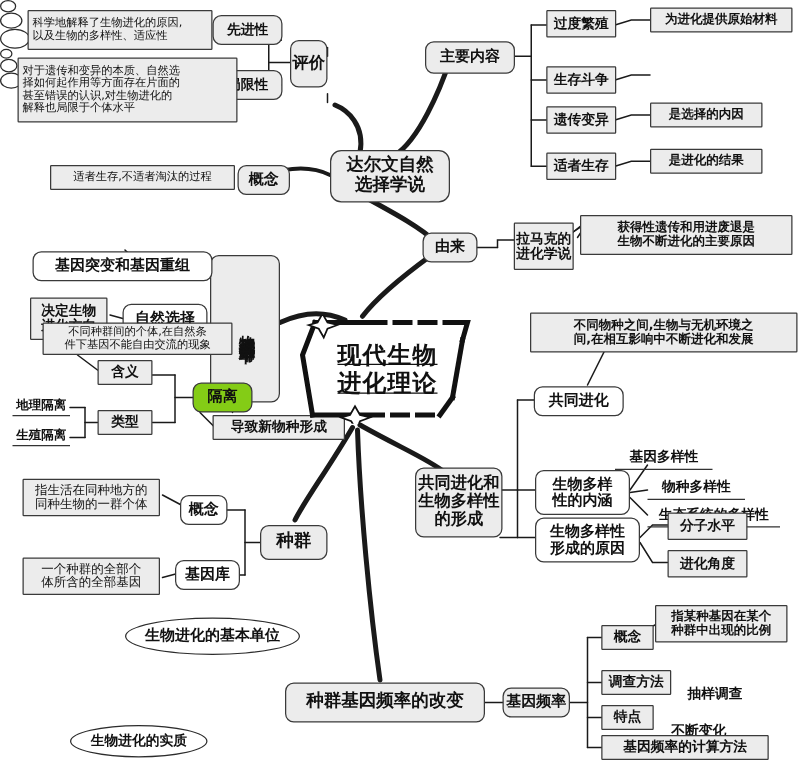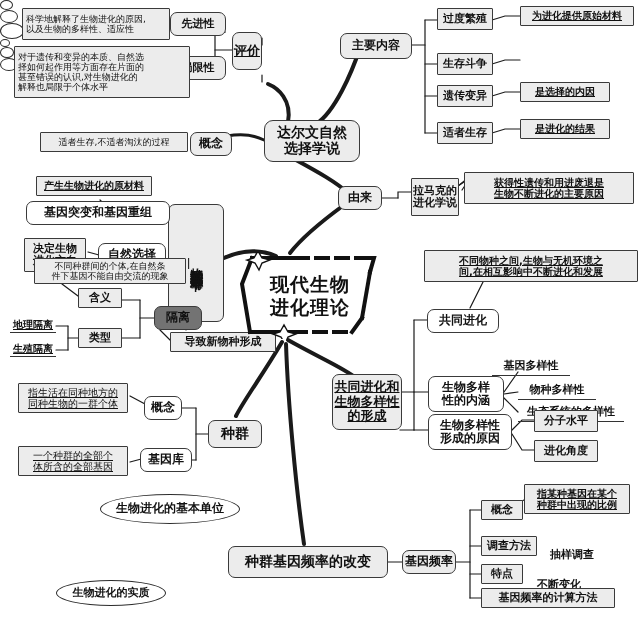--- a/index.html
+++ b/index.html
@@ -69,26 +69,27 @@
     position:absolute;
     left:234px;top:252px;width:152px;height:87px;
     z-index:4;
   }
   #central .ctext{
     position:absolute;left:0;top:0;width:152px;height:87px;
     display:flex;align-items:center;justify-content:center;
     font-size:19px;font-weight:bold;color:#111;
     line-height:1.18;text-align:center;white-space:pre-line;
     letter-spacing:1px;
+    text-decoration:underline;
   }
   .s9{font-size:9px;}
-  .s10{font-size:10px;text-decoration:underline;}
+  .s10{font-size:10px;}
   .s11{font-size:11px;}
   .s12{font-size:12px;}
-  .s13{font-size:13px;text-decoration:underline;}
+  .s13{font-size:13px;}
   .s14{font-size:14px;}
   .pad2{padding:1px 3px;}
 </style>
 </head>
 <body>
 
 <div id="canvas">
 
   <svg id="wires" viewBox="0 0 640 623" xmlns="http://www.w3.org/2000/svg">
     <g fill="none" stroke="#1a1a1a" stroke-width="1.2" stroke-linecap="round">
@@ -262,27 +263,26 @@
 
   <div class="node rnd s12" style="left:338px;top:186px;width:44px;height:24px;">由来</div>
   <div class="node rect s11" style="left:411px;top:178px;width:48px;height:38px;">拉马克的
 进化学说</div>
   <div class="node rect s10" style="left:464px;top:172px;width:170px;height:32px;">获得性遗传和用进废退是
 生物不断进化的主要原因</div>
 
   <div class="node rnd vert s13" style="left:168px;top:204px;width:56px;height:118px;">物种形成的三个基本环节</div>
 
   <div class="node rnd s12" style="left:26px;top:201px;width:144px;height:24px;background:#ffffff;">基因突变和基因重组</div>
-  <div class="node rect s10" style="left:36px;top:176px;width:116px;height:20px;">产生生物进化的原材料</div>
 
   <div class="node rnd s12" style="left:98px;top:243px;width:68px;height:24px;background:#ffffff;">自然选择</div>
   <div class="node rect s11" style="left:24px;top:238px;width:62px;height:34px;">决定生物
 进化方向</div>
 
-  <div class="node rnd s12" style="left:154px;top:306px;width:48px;height:24px;background:#737373;">隔离</div>
+  <div class="node rnd s12" style="left:154px;top:306px;width:48px;height:24px;background:#84cc16;">隔离</div>
   <div class="node rect s11" style="left:78px;top:288px;width:44px;height:20px;">含义</div>
   <div class="node rect s9 pad2" style="left:34px;top:258px;width:152px;height:26px;font-weight:normal;">不同种群间的个体,在自然条
 件下基因不能自由交流的现象</div>
   <div class="node rect s11" style="left:78px;top:328px;width:44px;height:20px;">类型</div>
   <div class="node uline s10" style="left:10px;top:317px;width:46px;height:16px;">地理隔离</div>
   <div class="node uline s10" style="left:10px;top:341px;width:46px;height:16px;">生殖隔离</div>
   <div class="node rect s11" style="left:170px;top:332px;width:106px;height:20px;">导致新物种形成</div>
 
   <div class="node rnd s14" style="left:208px;top:420px;width:54px;height:28px;">种群</div>
 

